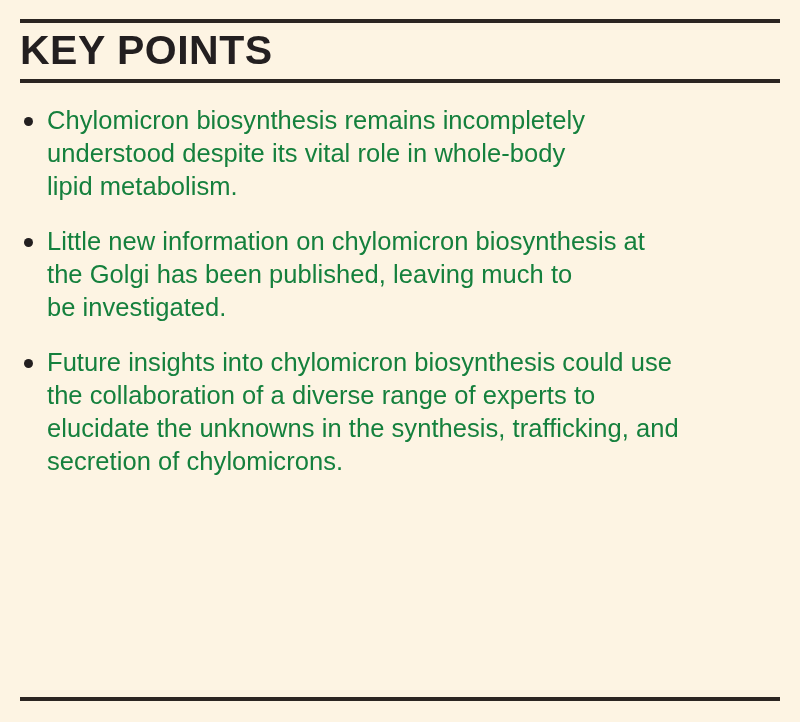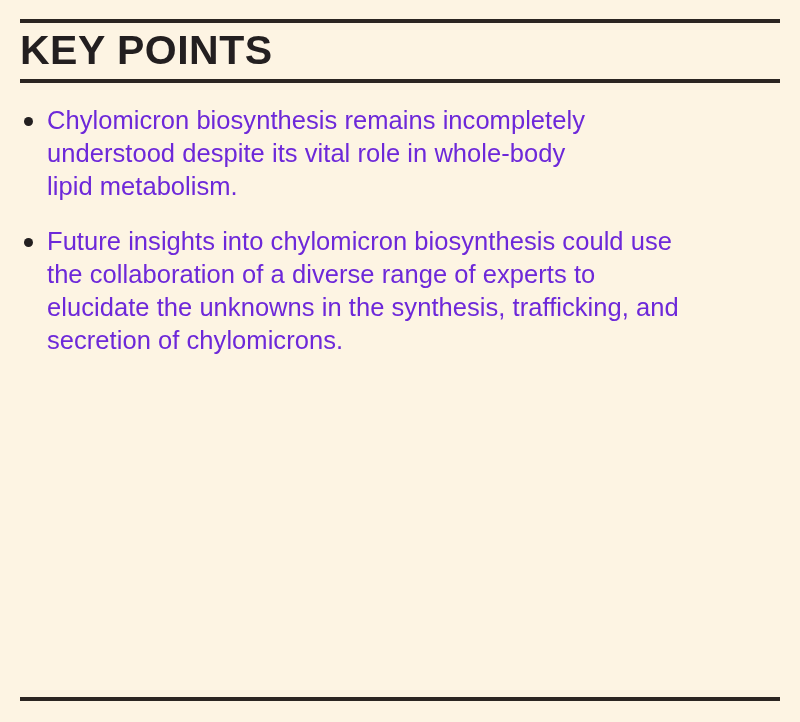--- a/index.html
+++ b/index.html
@@ -66,21 +66,21 @@
     list-style: none;
   }
 
   .point-item {
     position: relative;
     padding-left: 27px;
     margin: 0 0 22px 0;
     font-size: 25.5px;
     line-height: 33px;
     font-weight: normal;
-    color: #6d28d9;
+    color: #15803d;
     letter-spacing: 0.05px;
   }
   .point-item:last-child {
     margin-bottom: 0;
   }
 
   .bullet-dot {
     position: absolute;
     left: 4px;
     top: 13px;
@@ -108,20 +108,26 @@
 
   <ul class="points-list">
     <li class="point-item">
       <span class="bullet-dot"></span>
       <span class="point-text">Chylomicron biosynthesis remains incompletely
 understood despite its vital role in whole-body
 lipid metabolism.</span>
     </li>
     <li class="point-item">
       <span class="bullet-dot"></span>
+      <span class="point-text">Little new information on chylomicron biosynthesis at
+the Golgi has been published, leaving much to
+be investigated.</span>
+    </li>
+    <li class="point-item">
+      <span class="bullet-dot"></span>
       <span class="point-text">Future insights into chylomicron biosynthesis could use
 the collaboration of a diverse range of experts to
 elucidate the unknowns in the synthesis, trafficking, and
 secretion of chylomicrons.</span>
     </li>
   </ul>
 
   <div class="rule rule-bottom"></div>
 
 </div>

